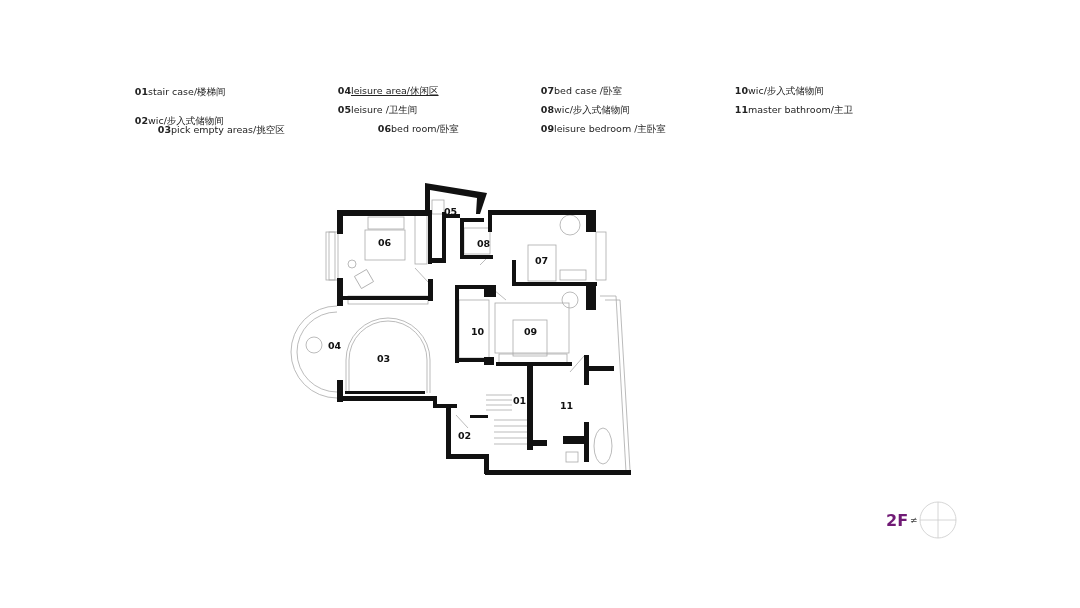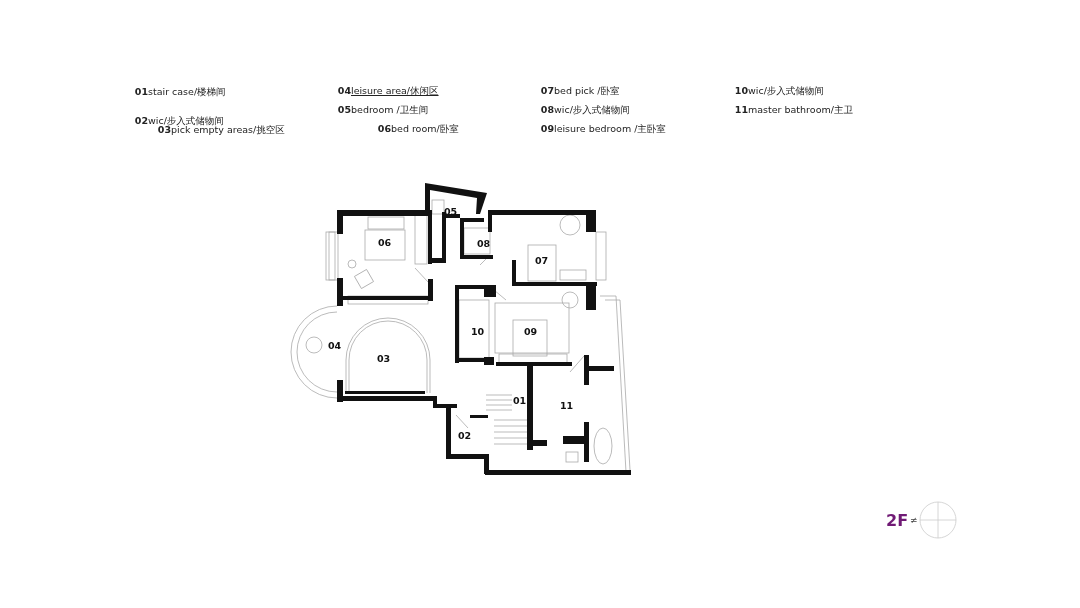--- a/index.html
+++ b/index.html
@@ -13,24 +13,24 @@
   .north { position:absolute; left:910px; top:515px; font-size:9px; color:#444; }
 </style>
 </head>
 <body>
 
 <div class="legend-item" style="left:129px;top:86px;"><span class="num">01</span><span>stair  case/楼梯间</span></div>
 <div class="legend-item" style="left:129px;top:115px;"><span class="num">02</span><span>wic/步入式储物间</span></div>
 <div class="legend-item" style="left:129px;top:124px;padding-left:23px;"><span class="num">03</span><span>pick empty areas/挑空区</span></div>
 
 <div class="legend-item" style="left:332px;top:85px;text-decoration:underline;"><span class="num">04</span><span>leisure area/休闲区</span></div>
-<div class="legend-item" style="left:332px;top:104px;"><span class="num">05</span><span>bedroom /卫生间</span></div>
+<div class="legend-item" style="left:332px;top:104px;"><span class="num">05</span><span>leisure /卫生间</span></div>
 <div class="legend-item" style="left:332px;top:123px;padding-left:40px;"><span class="num">06</span><span>bed room/卧室</span></div>
 
-<div class="legend-item" style="left:535px;top:85px;"><span class="num">07</span><span>bed pick /卧室</span></div>
+<div class="legend-item" style="left:535px;top:85px;"><span class="num">07</span><span>bed case /卧室</span></div>
 <div class="legend-item" style="left:535px;top:104px;"><span class="num">08</span><span>wic/步入式储物间</span></div>
 <div class="legend-item" style="left:535px;top:123px;"><span class="num">09</span><span>leisure bedroom /主卧室</span></div>
 
 <div class="legend-item" style="left:729px;top:85px;"><span class="num">10</span><span>wic/步入式储物间</span></div>
 <div class="legend-item" style="left:729px;top:104px;"><span class="num">11</span><span>master bathroom/主卫</span></div>
 
 <svg class="plan" viewBox="0 0 1080 608" xmlns="http://www.w3.org/2000/svg">
   <g fill="none" stroke="#aaa" stroke-width="0.8">
 
     <rect x="326" y="232" width="12" height="48"></rect>

